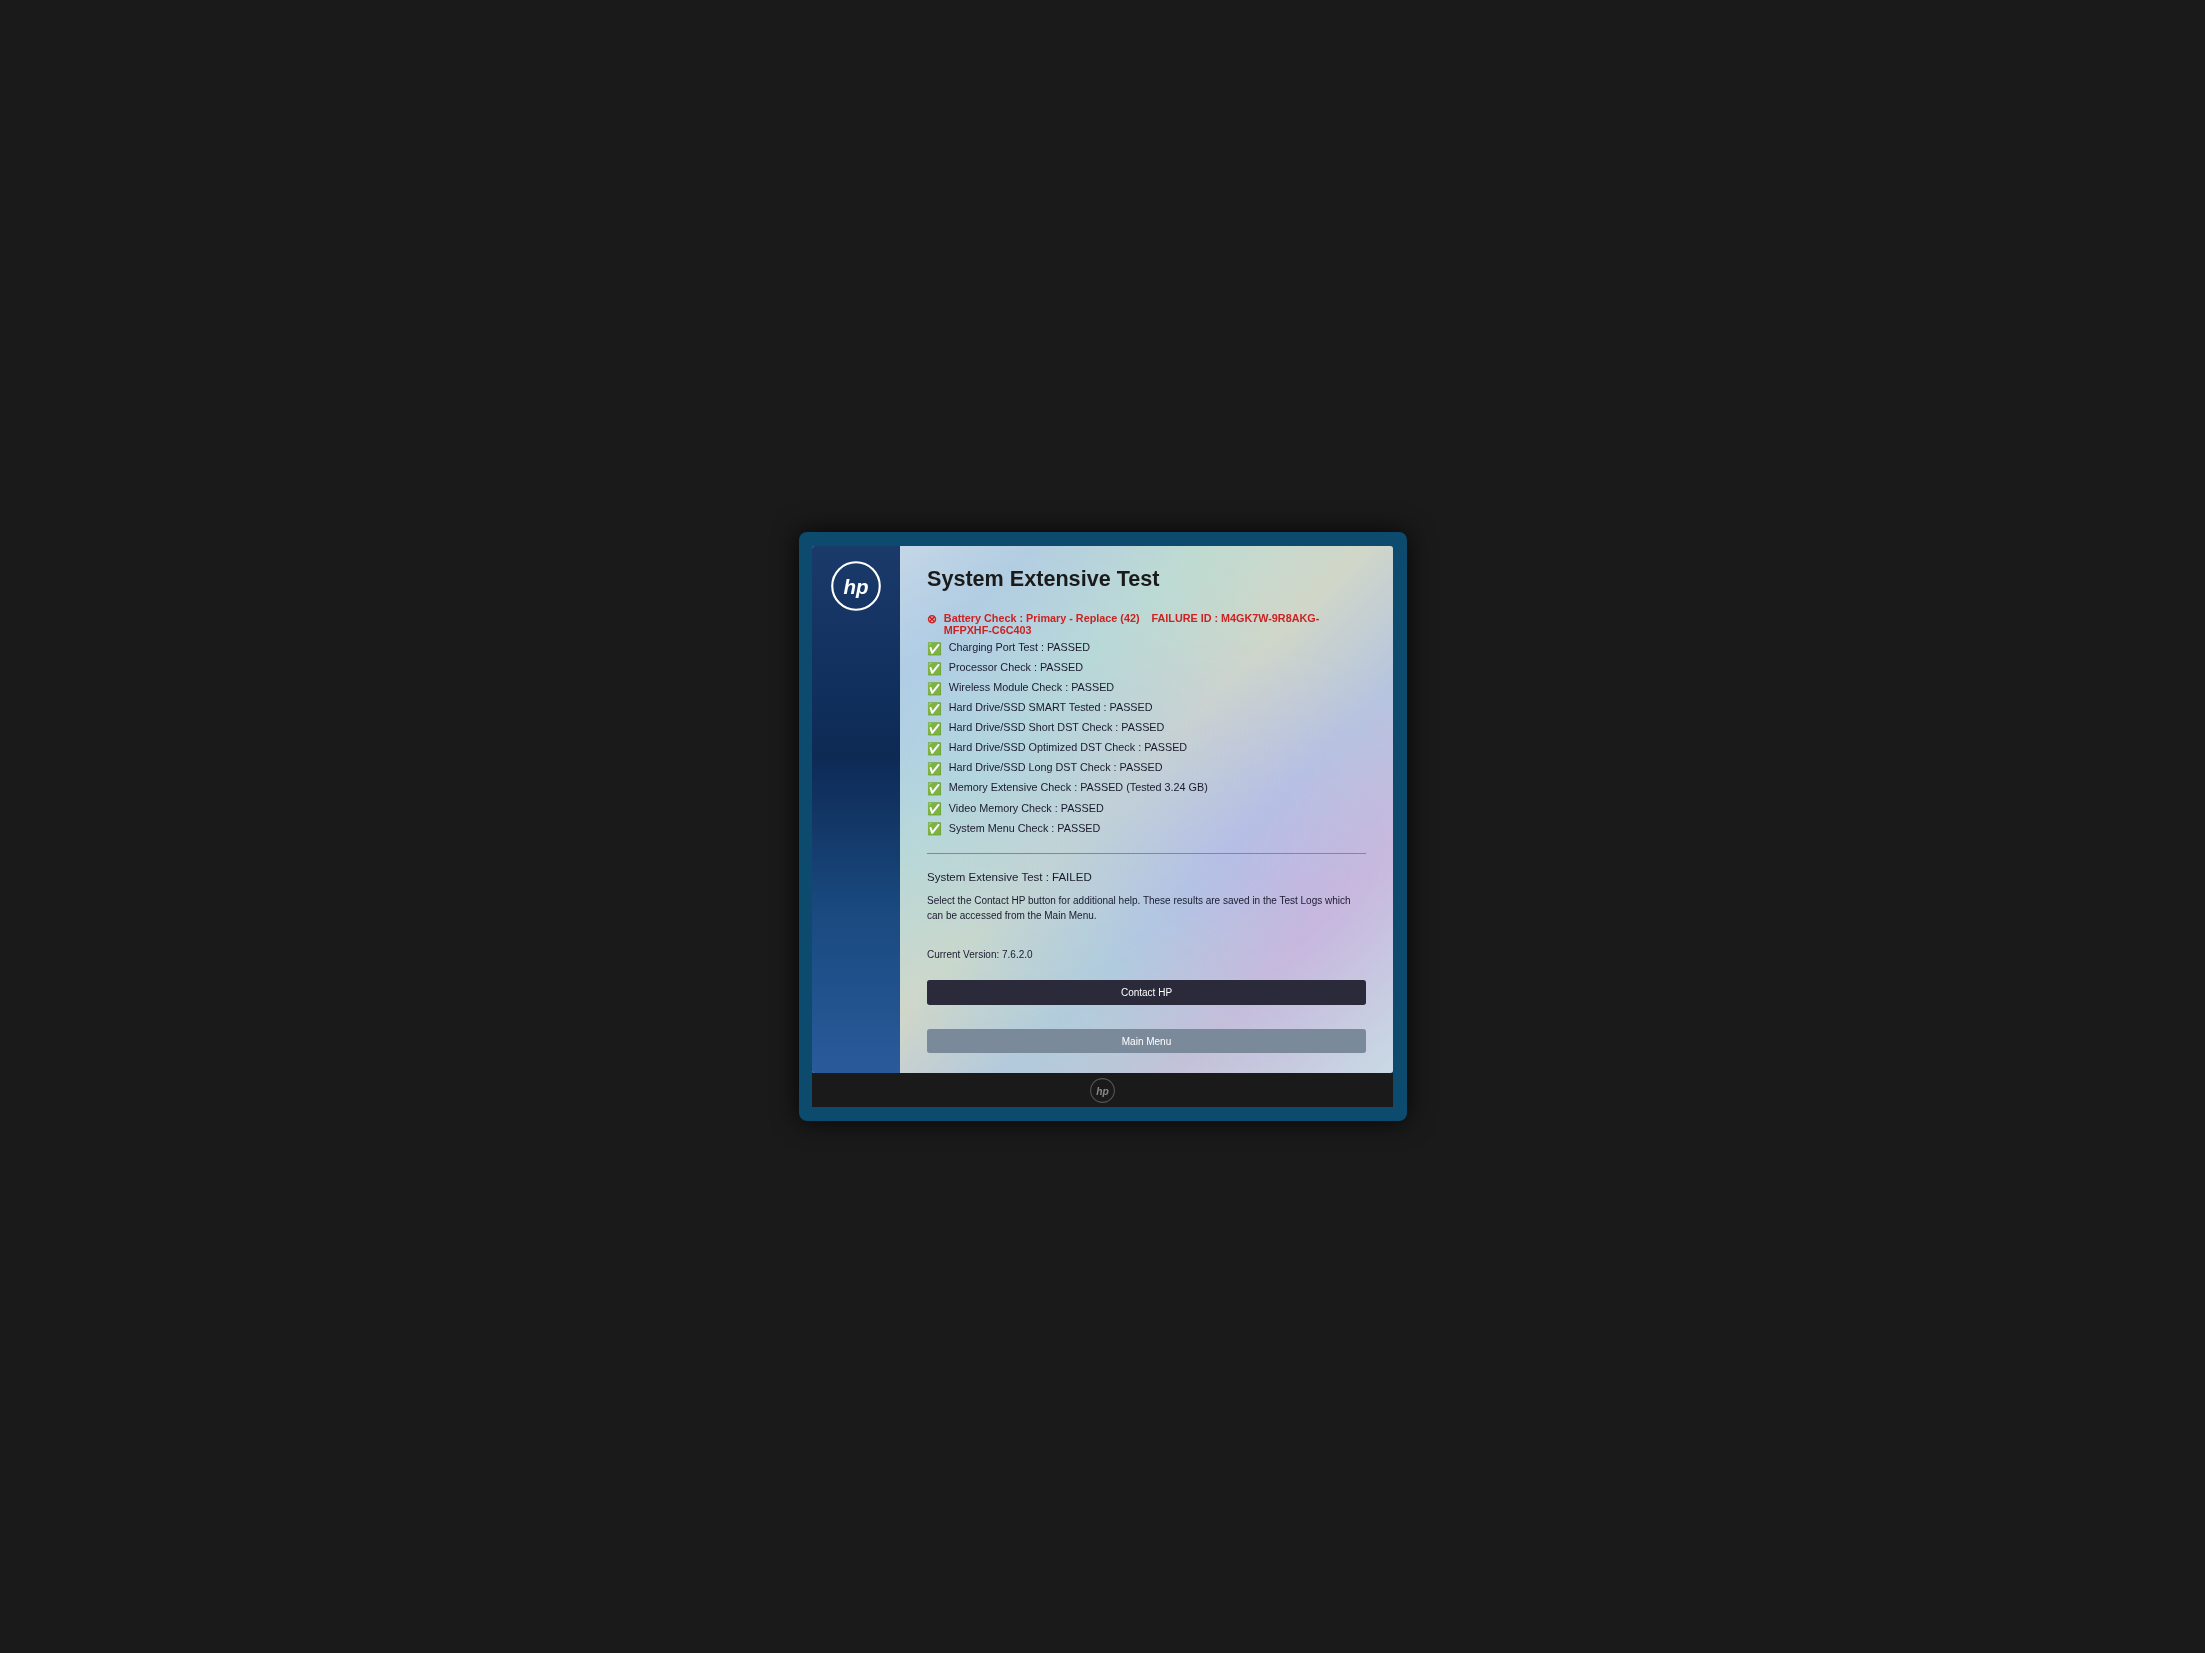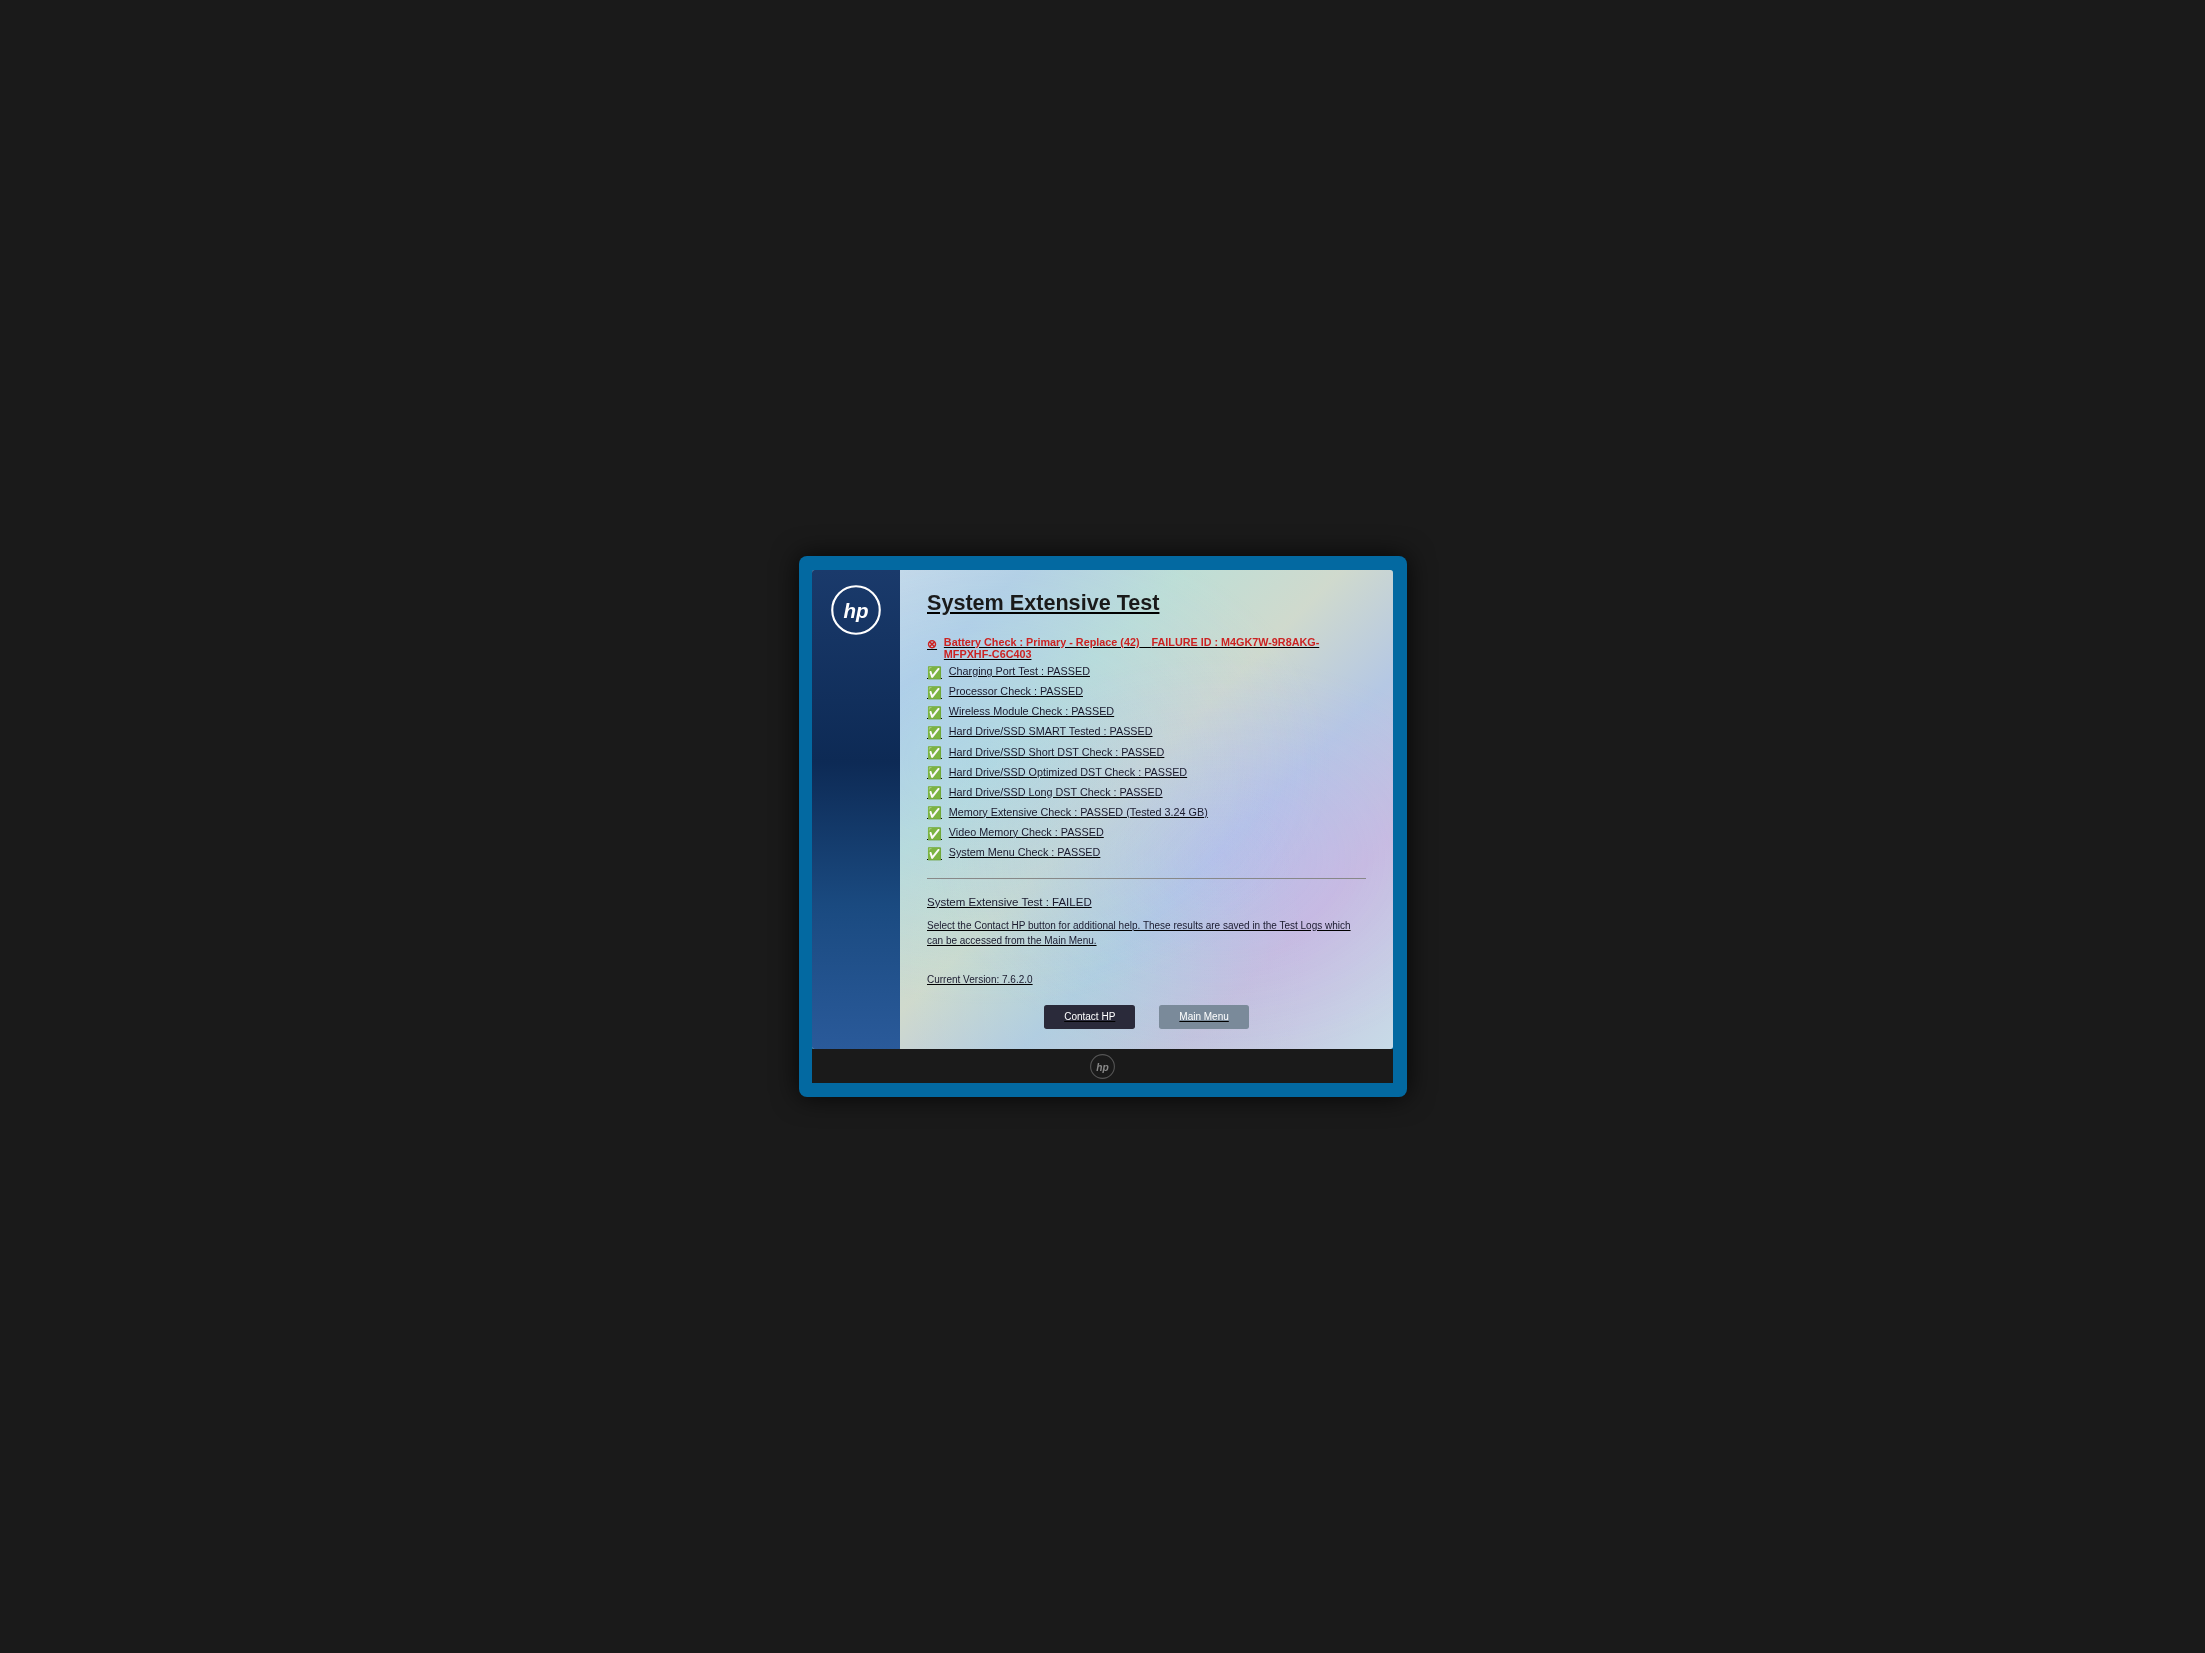--- a/index.html
+++ b/index.html
@@ -8,25 +8,24 @@
       background: #1a1a1a;
       display: flex;
       align-items: center;
       justify-content: center;
       min-height: 100vh;
       font-family: Arial, sans-serif;
     }
 
     .screen-bezel {
       width: 608px;
-      background: #0369a1;
+      background: #0c4a6e;
       border-radius: 8px;
       padding: 13.5px;
       box-shadow: 0 0 27px rgba(0,0,0,0.8);
-      text-decoration: underline;
     }
 
     .screen {
       background: linear-gradient(
         135deg,
         rgba(220, 230, 240, 0.95) 0%,
         rgba(200, 220, 235, 0.9) 20%,
         rgba(210, 235, 220, 0.9) 35%,
         rgba(230, 230, 210, 0.9) 50%,
         rgba(200, 210, 235, 0.9) 65%,
@@ -168,22 +167,23 @@
     .version-info {
       font-size: 10px;
       color: #1a1a2e;
       margin-bottom: 20px;
       font-family: Arial, sans-serif;
       margin-top: 8px;
     }
 
     .button-row {
       display: flex;
-      justify-content: center;
+      justify-content: space-between;
       gap: 24px;
+      flex-direction: column;
     }
 
     .btn {
       padding: 6.8px 20px;
       font-size: 10px;
       border: none;
       border-radius: 2.7px;
       cursor: pointer;
       font-family: Arial, sans-serif;
     }

